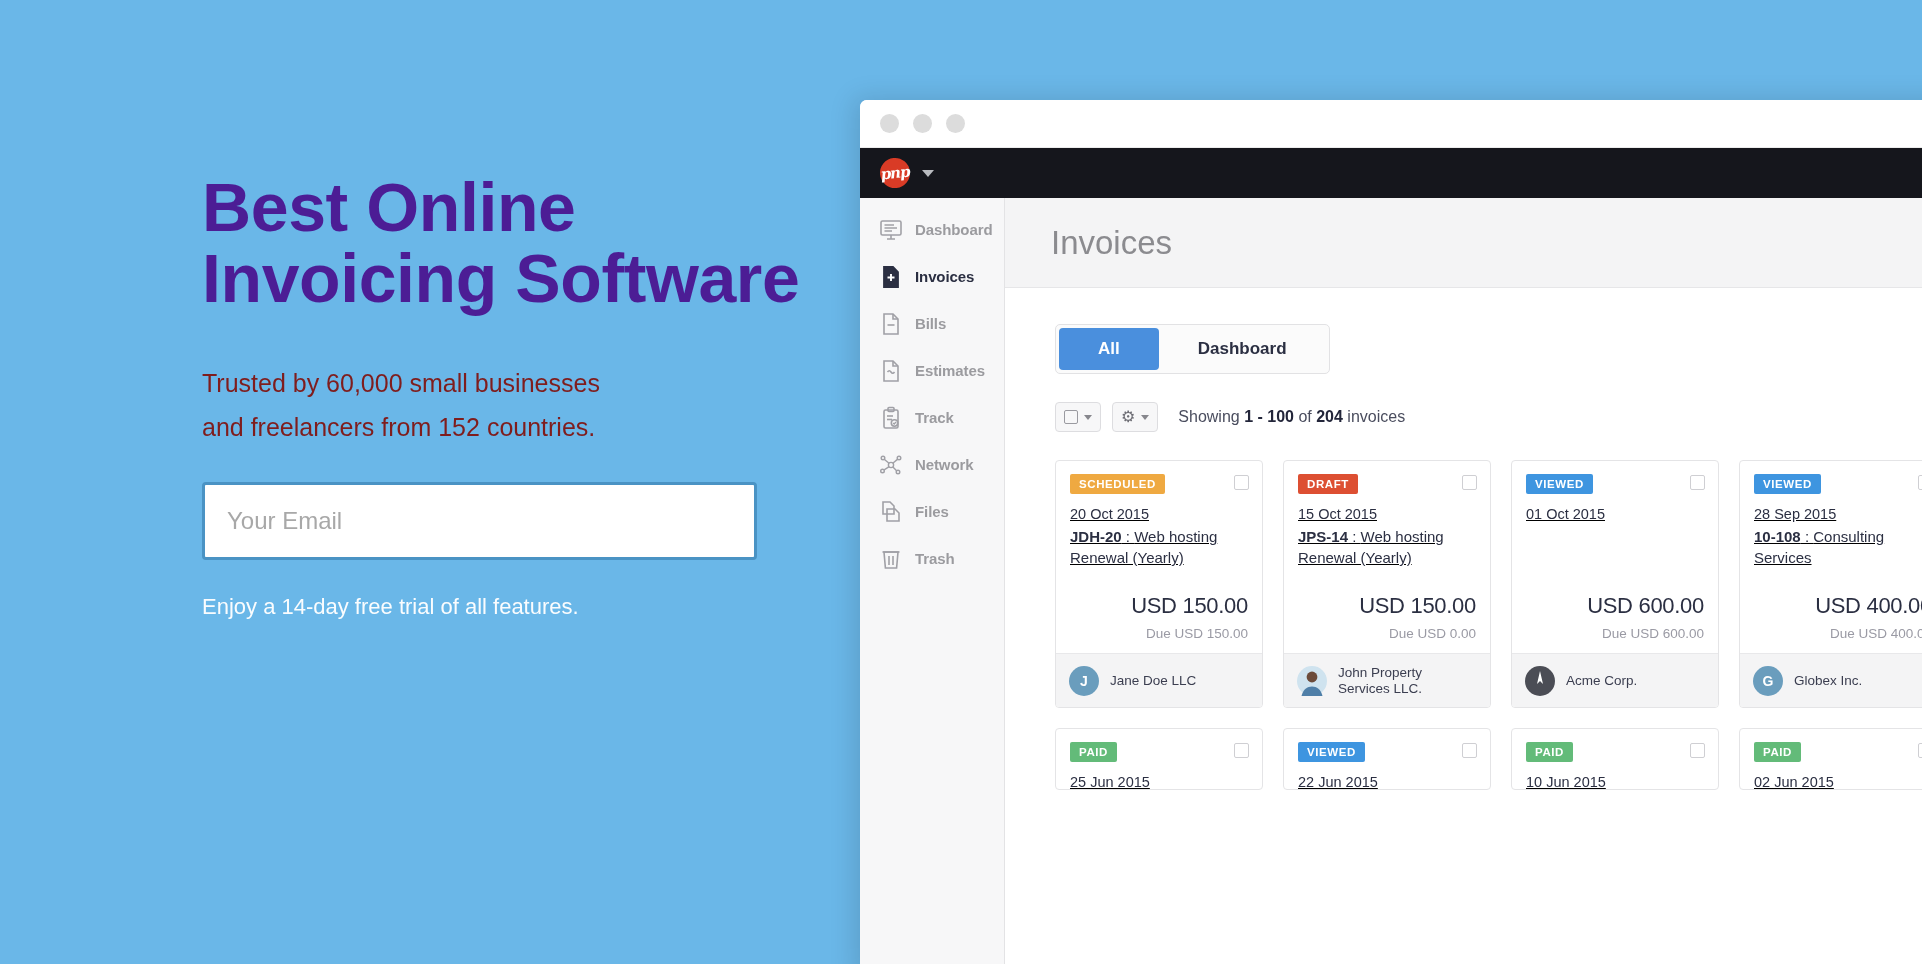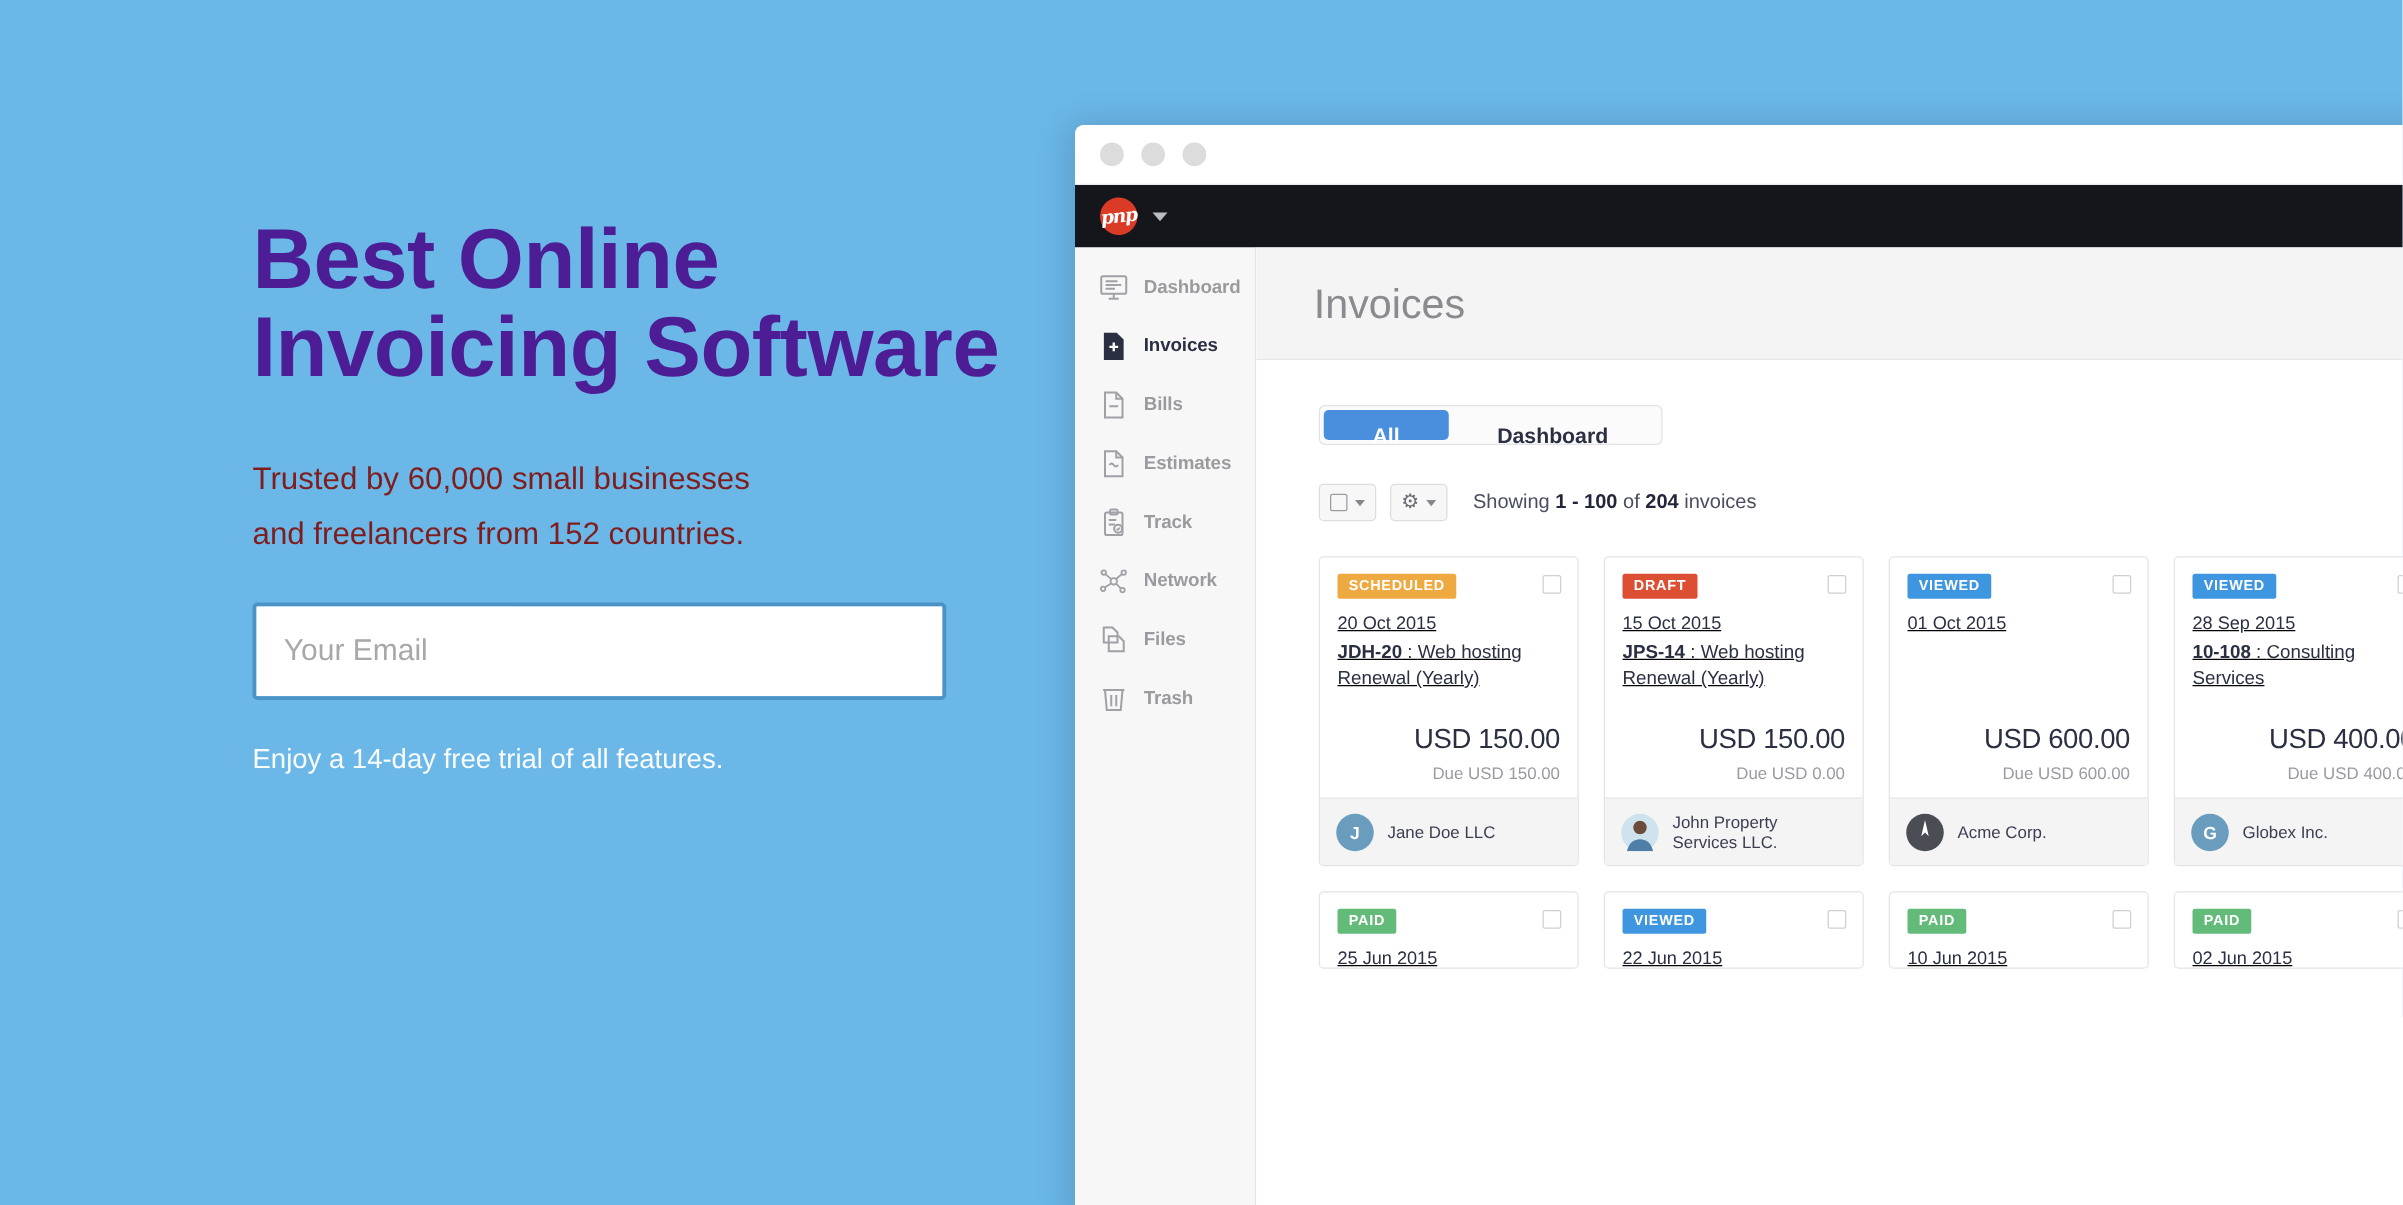--- a/index.html
+++ b/index.html
@@ -158,21 +158,21 @@
   .tabs-row { padding: 36px 0 0 50px; }
   .tabs {
     display: inline-flex;
     border: 1px solid #e2e2e4;
     border-radius: 5px;
     background: #fbfbfb;
     padding: 3px;
   }
   .tab {
     padding: 0 39px;
-    height: 24px;
+    height: 42px;
     line-height: 42px;
     font-size: 17px;
     font-weight: bold;
     color: #2b2f42;
     border-radius: 4px;
     cursor: pointer;
   }
   .tab.active { background: #4a8fdd; color: #ffffff; }
 
   .toolbar {

